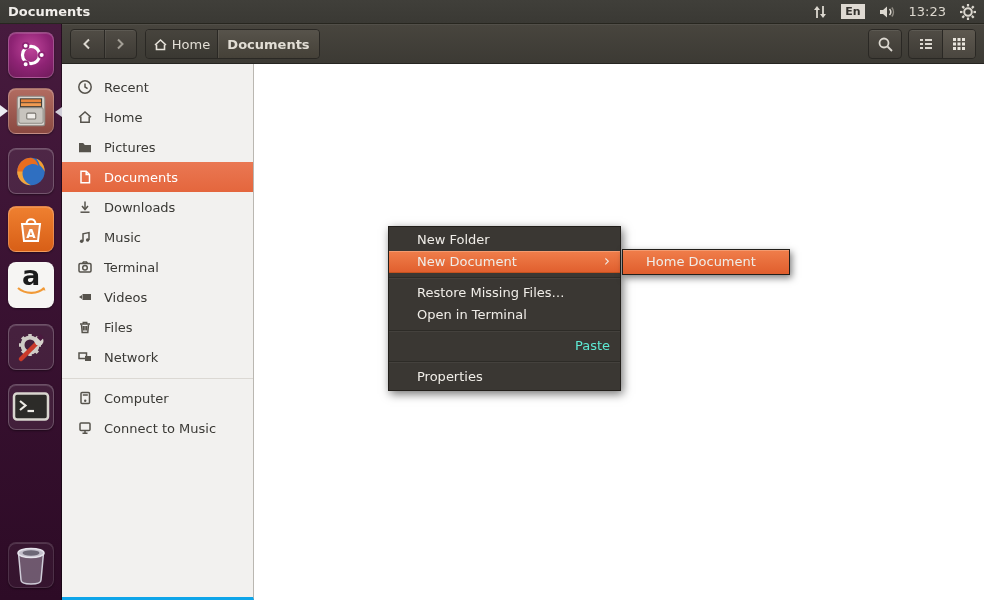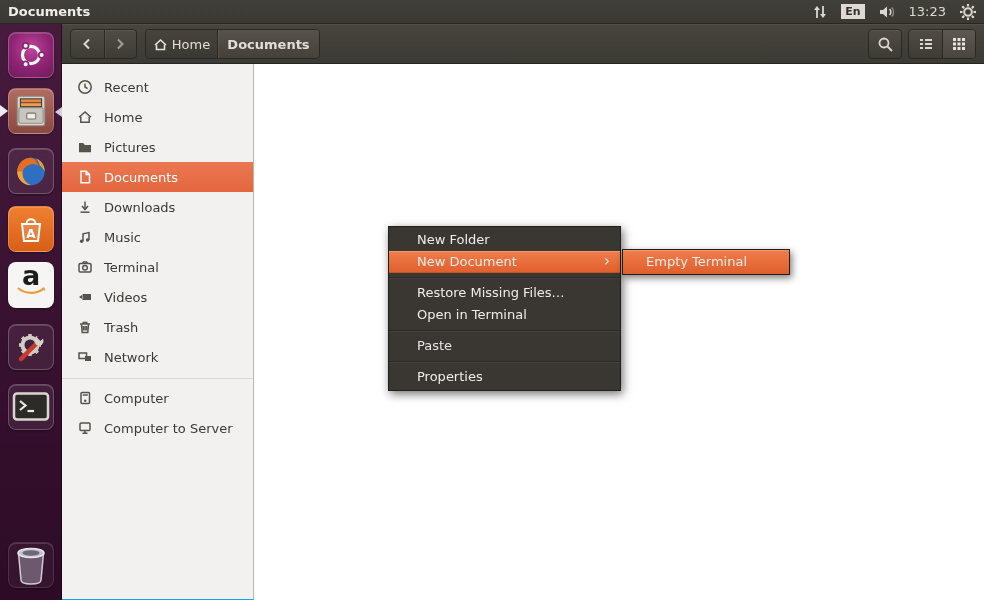--- a/index.html
+++ b/index.html
@@ -59,40 +59,40 @@
   .crumb.active { width:102px; background:linear-gradient(#57534b,#454138); font-weight:bold;
     border-left:1px solid #2a2824; box-shadow:inset 1px 0 0 rgba(255,255,255,.07); border-radius:0 3px 3px 0; }
   .search-btn { right:82px; width:34px; }
   .viewgroup { right:8px; width:68px; padding:0; }
   .viewgroup .half { width:33px; height:28px; display:flex; align-items:center; justify-content:center; }
   .viewgroup .half.grid { border-left:1px solid #2a2824;
     background:linear-gradient(#5e5950,#4a463f); border-radius:0 3px 3px 0; }
 
   
   .sidebar { position:absolute; left:0; top:40px; width:192px; height:536px;
-    background:#f2f1ef; border-right:1px solid #bab7b1; border-bottom:1px solid #0ea5e9; padding-top:8px; }
+    background:#f2f1ef; border-right:1px solid #bab7b1; border-bottom:3px solid #0ea5e9; padding-top:8px; }
   .side-row { height:30px; display:flex; align-items:center; gap:11px; padding-left:15px;
     color:#3a3935; font-size:13px; }
   .side-row svg { flex:0 0 16px; }
   .side-row.selected { background:linear-gradient(#ea7853,#e4663d); color:#fff; }
   .side-sep { height:1px; background:#dbd8d3; margin:6px 0 4px 0; }
   .sicon { stroke:#56534c; fill:none; stroke-width:1.5; }
   .sfill { fill:#56534c; }
   .selected .sicon { stroke:#fff; }
 
   
   .content { position:absolute; left:192px; top:40px; right:0; bottom:0; background:#fff; }
 
   
   .menu { position:absolute; left:326px; top:202px; width:233px; background:#3a3733;
     border:1px solid #221f1b; padding:2px 0;
     box-shadow:2px 3px 9px rgba(0,0,0,.55); z-index:5; }
   .menu-item { height:22px; line-height:22px; padding:0 10px 0 28px; color:#f0ede8;
     font-size:13px; position:relative; white-space:nowrap; }
-  .menu-item.disabled { color:#e5e5e5; }
+  .menu-item.disabled { color:#5eead4;text-align:right; }
   .menu-item.highlighted { background:linear-gradient(#f07e4b,#e05e2d);
     box-shadow:inset 0 1px 0 #f49a6f, inset 0 -1px 0 #c5521f; }
   .sub-arrow { position:absolute; right:10px; top:0; font-size:15px; line-height:21px; }
   .menu-sep { height:1px; margin:4px 0; background:#2d2b27; box-shadow:0 1px 0 rgba(255,255,255,.05); }
 
   
   .submenu { position:absolute; left:560px; top:225px; width:168px; height:26px;
     border:1px solid #221f1b; background:linear-gradient(#f07e4b,#e05e2d);
     box-shadow:2px 3px 7px rgba(0,0,0,.5); z-index:6; }
   .submenu .menu-item { height:24px; line-height:24px; padding-left:23px;
@@ -346,21 +346,21 @@
         </svg>
         <span>Videos</span>
       </div>
       <div class="side-row">
         <svg width="16" height="16">
           <path d="M4.5 5.5 L5.2 13.5 h5.6 L11.5 5.5" class="sicon"></path>
             <path d="M3 5 h10" class="sicon"></path>
           <path d="M6.3 5 V3.4 h3.4 V5" class="sicon"></path>
             <path d="M8 7 v4.5 M6.3 7 v4.5 M9.7 7 v4.5" class="sicon" stroke-width="1"></path>
         </svg>
-        <span>Trash</span>
+        <span>Files</span>
       </div>
       <div class="side-row">
         <svg width="16" height="16">
           <rect x="2" y="4" width="7.5" height="5.5" class="sicon"></rect>
             <rect x="8" y="7" width="6" height="5" class="sfill"></rect>
         </svg>
         <span>Network</span>
       </div>
 
       <div class="side-sep"></div>
@@ -371,21 +371,21 @@
           <path d="M5.8 5 h5" class="sicon" stroke-width="1.2"></path>
             <circle cx="8.2" cy="10.8" r="1.2" class="sfill"></circle>
         </svg>
         <span>Computer</span>
       </div>
       <div class="side-row">
         <svg width="16" height="16">
           <rect x="3" y="3" width="10" height="7.5" rx="1" class="sicon"></rect>
           <path d="M8 10.5 v2 M5.5 13.2 h5" class="sicon"></path>
         </svg>
-        <span>Computer to Server</span>
+        <span>Connect to Music</span>
       </div>
     </div>
 
     <div class="content"></div>
 
     <div class="menu">
       <div class="menu-item">
         <span>New Folder</span>
       </div>
       <div class="menu-item highlighted">
@@ -404,18 +404,18 @@
         <span>Paste</span>
       </div>
       <div class="menu-sep"></div>
       <div class="menu-item">
         <span>Properties</span>
       </div>
     </div>
 
     <div class="submenu">
       <div class="menu-item">
-        <span>Empty Terminal</span>
+        <span>Home Document</span>
       </div>
     </div>
 
   </div>
 </div>
 
 </body></html>

